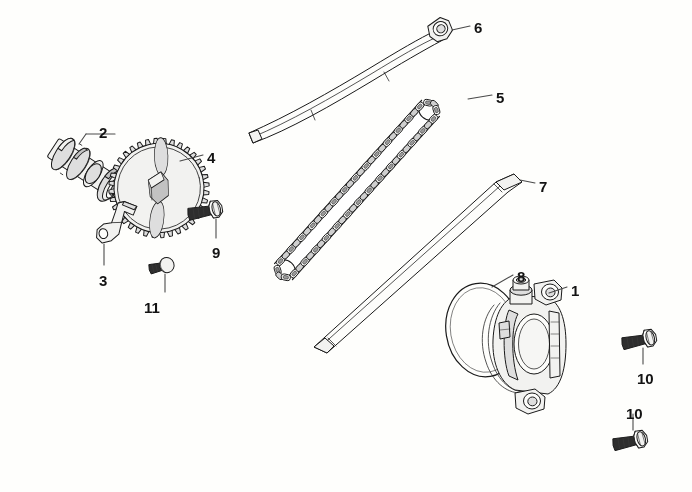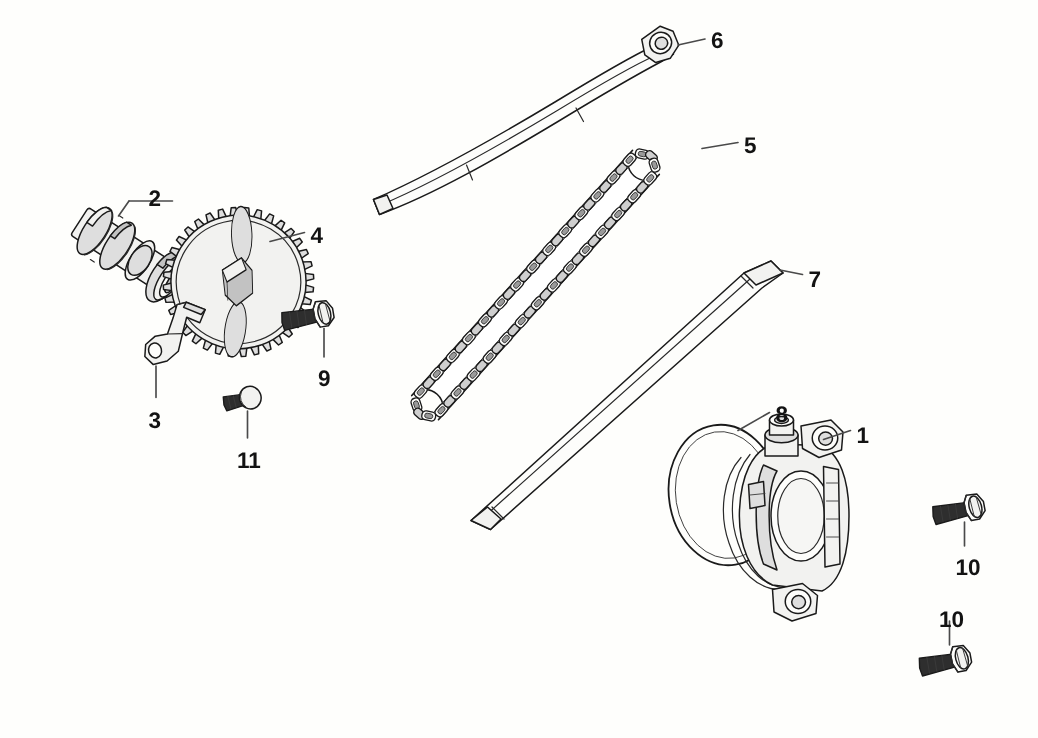--- a/index.html
+++ b/index.html
@@ -434,15 +434,15 @@
   <span class="callout-num" style="left:539px; top:179px;">7</span>
 
   <span class="callout-num" style="left:517px; top:269px;">8</span>
 
   <span class="callout-num" style="left:212px; top:245px;">9</span>
 
   <span class="callout-num" style="left:637px; top:371px;">10</span>
 
   <span class="callout-num" style="left:626px; top:406px;">10</span>
 
-  <span class="callout-num" style="left:158px; top:300px;">11</span>
+  <span class="callout-num" style="left:144px; top:300px;">11</span>
 
 </div>
 
 </body></html>

